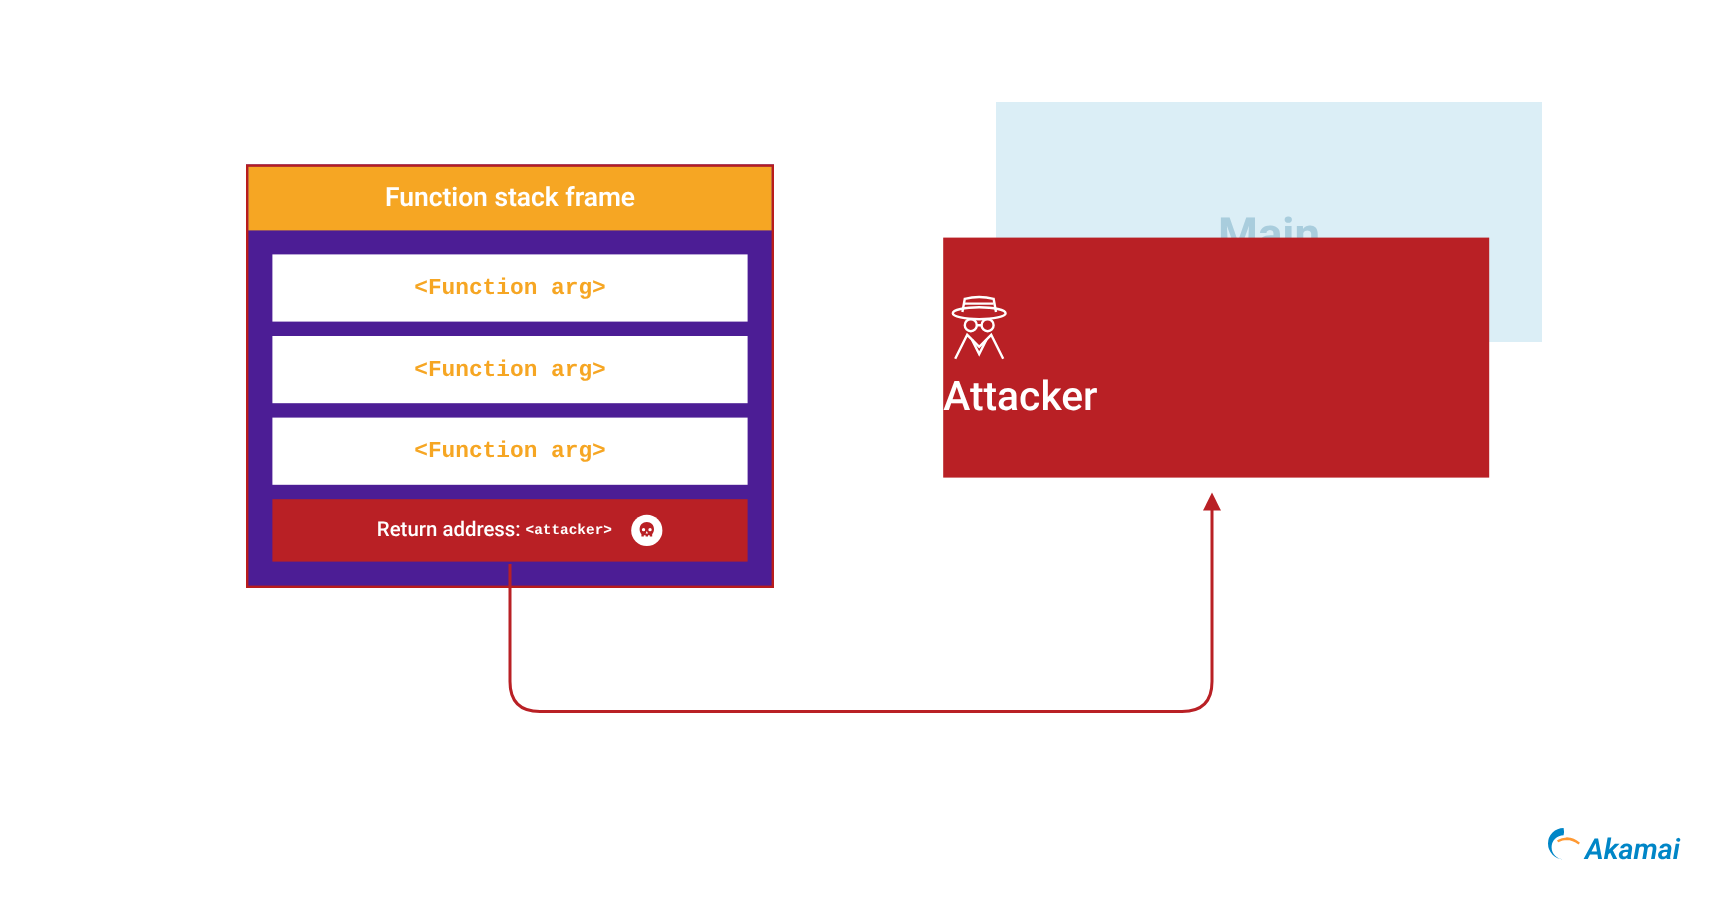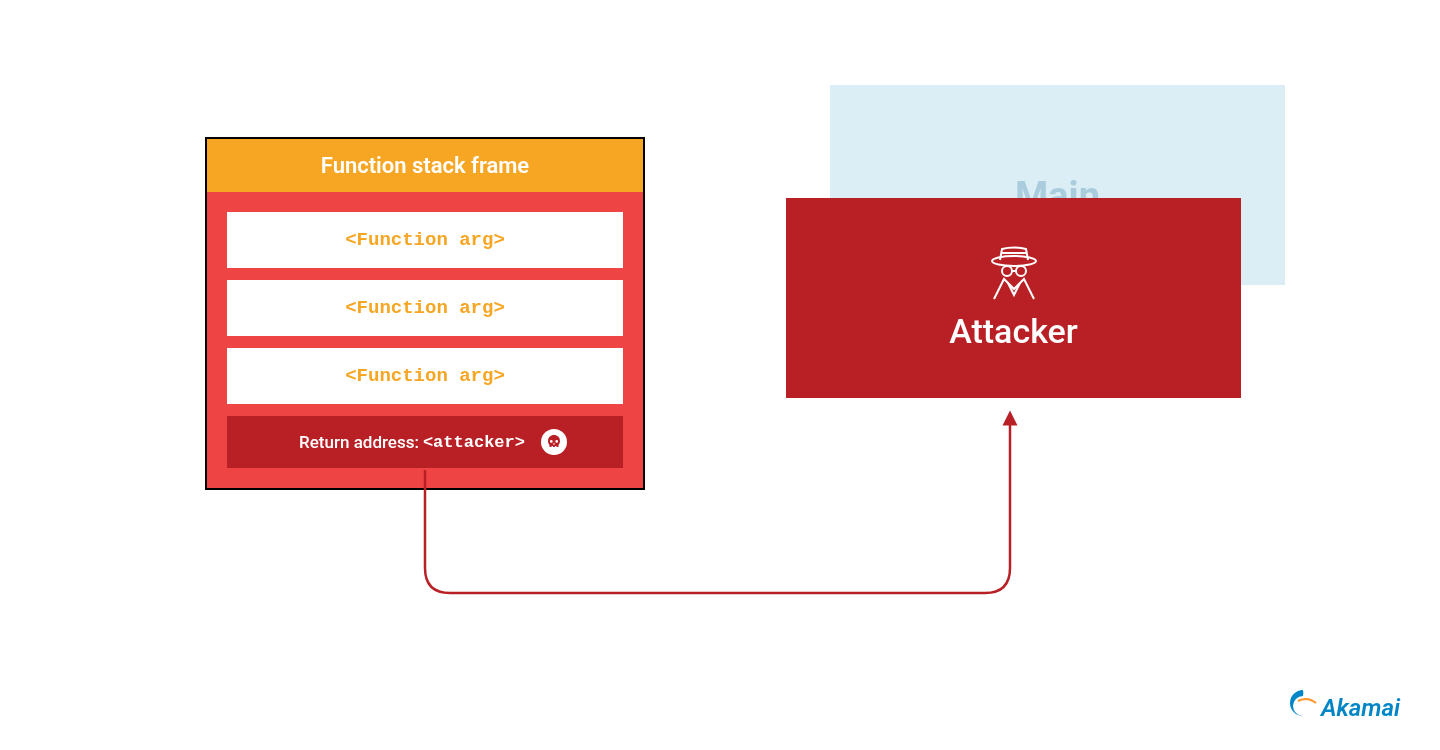--- a/index.html
+++ b/index.html
@@ -8,22 +8,22 @@
     width: 1440px;
     height: 750px;
     position: relative;
     font-family: -apple-system, BlinkMacSystemFont, "Segoe UI", Roboto, sans-serif;
   }
   .stack-frame {
     position: absolute;
     left: 205px;
     top: 137px;
     width: 440px;
-    border: 2px solid #000000;
-    background: #ef4444;
+    border: 2px solid #b91c1c;
+    background: #4c1d95;
   }
   .stack-header {
     background: #f6a623;
     color: #ffffff;
     font-size: 22px;
     font-weight: 600;
     text-align: center;
     padding: 14px 0;
   }
   .stack-body {
@@ -48,21 +48,21 @@
     justify-content: center;
     gap: 4px;
   }
   .return-label {
     font-size: 17px;
     font-weight: 500;
     margin-left: 16px;
   }
   .return-value {
     font-family: "Courier New", monospace;
-    font-size: 17px;
+    font-size: 12px;
     font-weight: 600;
   }
   .skull-badge {
     width: 26px;
     height: 26px;
     border-radius: 50%;
     background: #ffffff;
     display: inline-flex;
     align-items: center;
     justify-content: center;
@@ -88,21 +88,20 @@
   }
   .attacker-box {
     position: absolute;
     left: 786px;
     top: 198px;
     width: 455px;
     height: 200px;
     background: #b92025;
     display: flex;
     flex-direction: column;
-    align-items: center;
     justify-content: center;
     gap: 6px;
   }
   .attacker-label {
     color: #ffffff;
     font-size: 34px;
     font-weight: 500;
   }
   .arrow-svg {
     position: absolute;

